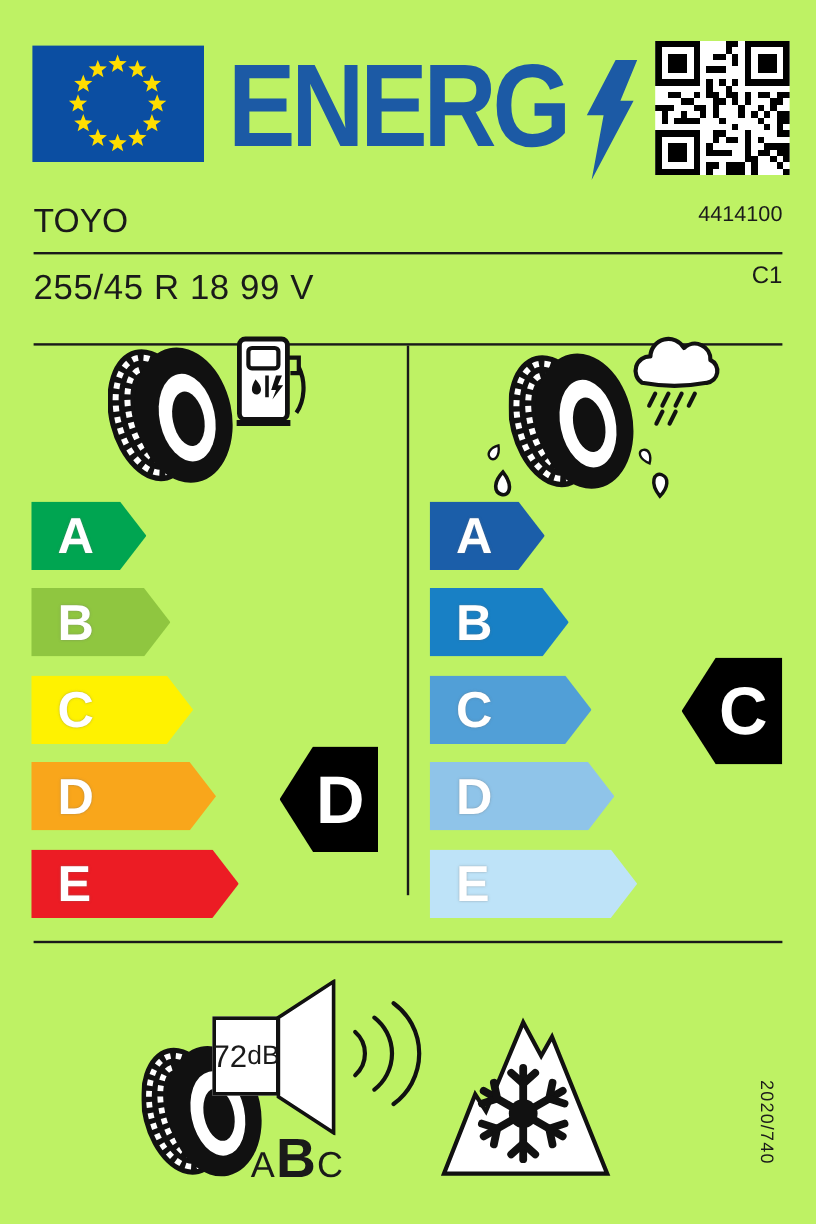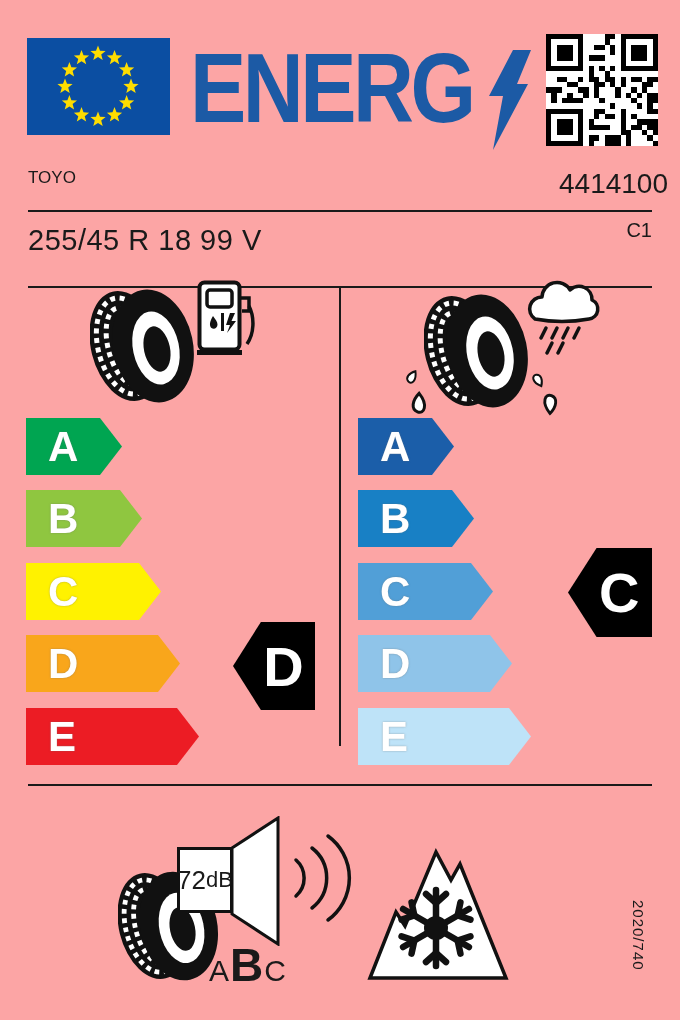--- a/index.html
+++ b/index.html
@@ -1,26 +1,26 @@
 <!DOCTYPE html>
 <html><head>
 <meta charset="utf-8">
 <style>
   html,body{margin:0;padding:0;background:#fff;}
-  #label{position:relative;width:680px;height:1020px;background:#fca5a5;overflow:hidden;
+  #label{position:relative;width:680px;height:1020px;background:#bef264;overflow:hidden;
          font-family:"Liberation Sans", sans-serif;color:#1a1a1a;}
   .abs{position:absolute;}
   
   .eu-flag{left:27px;top:38px;width:143px;height:97px;}
   .energ{left:190px;top:36px;font-size:98px;line-height:104px;font-weight:bold;
          letter-spacing:-4px;transform:scaleX(0.86);transform-origin:left center;white-space:nowrap;}
   .bolt{left:487px;top:50px;}
   .qr{left:546px;top:34px;}
-  .supplier{left:28px;top:168px;font-size:17px;}
-  .article{right:12px;top:168px;font-size:28px;}
+  .supplier{left:28px;top:168px;font-size:28px;}
+  .article{right:28px;top:168px;font-size:18px;}
   .rule{left:28px;right:28px;height:2px;background:#1a1a1a;}
   .r1{top:210px;} .r2{top:286px;} .r3{top:784px;}
   .size{left:28px;top:224px;font-size:29px;letter-spacing:0.5px;text-align:right;}
   .tclass{right:28px;top:219px;font-size:20px;}
   .vdivider{left:339px;top:288px;width:2px;height:458px;background:#1a1a1a;}
   
   .arrow{height:57px;display:flex;align-items:center;
          clip-path:polygon(0 0, calc(100% - 22px) 0, 100% 50%, calc(100% - 22px) 100%, 0 100%);}
   .arrow span{padding-left:22px;font-size:42px;font-weight:bold;color:#fff;
               text-shadow:0 0 2px rgba(110,110,110,.55);}

